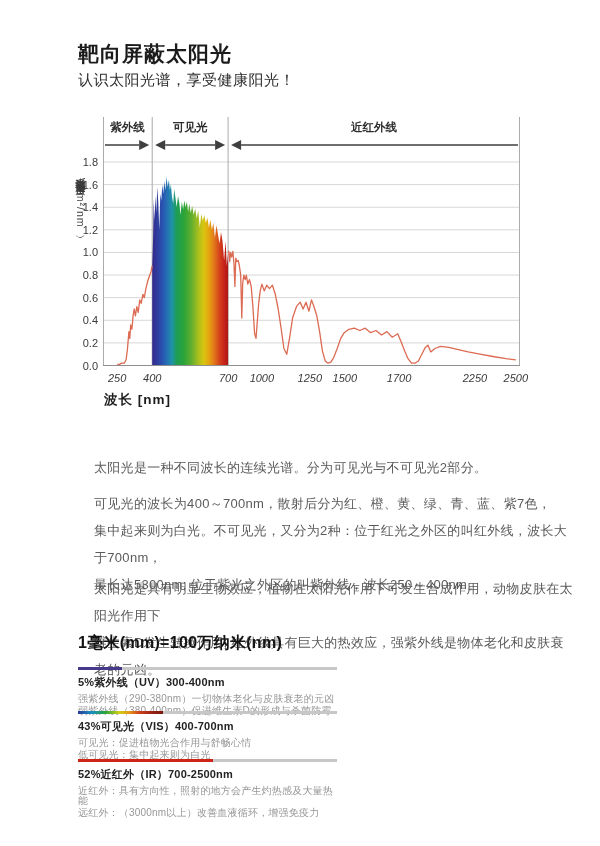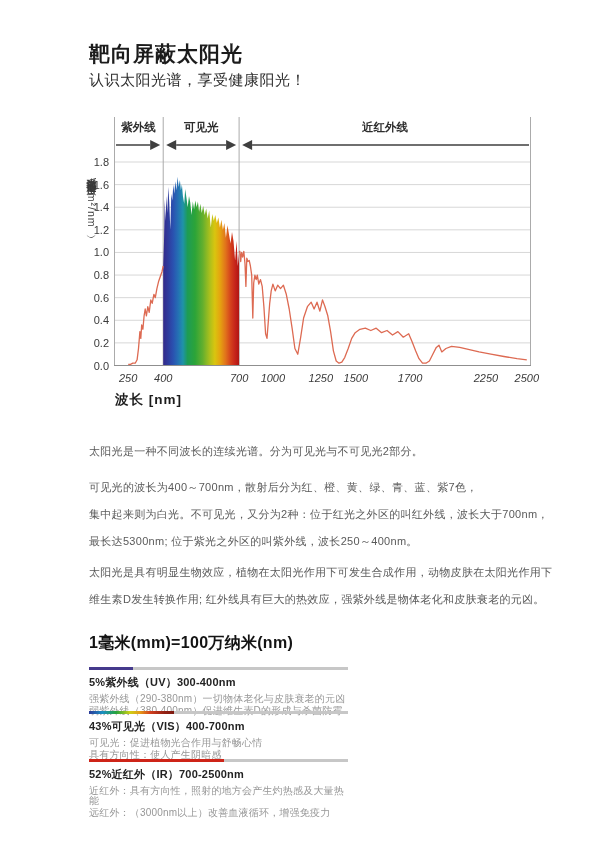--- a/index.html
+++ b/index.html
@@ -1,35 +1,35 @@
 <!DOCTYPE html>
 <html><head>
 <meta charset="utf-8">
 <style>
   html,body{margin:0;padding:0;}
   body{
     width:600px;height:846px;background:#ffffff;position:relative;overflow:hidden;
     font-family:"Liberation Sans","DejaVu Sans",sans-serif;
   }
-  .page{position:absolute;left:11px;top:0;width:504px;height:846px;background:#fff;}
+  .page{position:absolute;left:0;top:0;width:504px;height:846px;background:#fff;}
   .h-title{position:absolute;left:78px;top:40px;font-size:21px;font-weight:800;color:#1b1b1b;letter-spacing:1px;}
   .h-sub{position:absolute;left:78px;top:71px;font-size:15px;color:#2d2d2d;letter-spacing:0.5px;}
 
   
   .chart{position:absolute;left:0;top:115px;width:600px;height:300px;}
   .plot{position:absolute;left:103px;top:0;width:417px;height:251px;}
   .plot svg{position:absolute;left:0;top:0;overflow:visible;}
   .region-label{position:absolute;top:5px;transform:translateX(-50%);font-size:11.5px;font-weight:700;color:#2e2e2e;white-space:nowrap;}
   .ylabel{position:absolute;left:74px;top:54px;writing-mode:vertical-rl;text-orientation:mixed;font-size:10.5px;color:#3a3a3a;letter-spacing:1px;}
   .ytick{position:absolute;left:70px;width:28px;text-align:right;font-size:11px;color:#3a3a3a;}
   .xtick{position:absolute;top:257px;transform:translateX(-50%);font-size:11px;color:#3a3a3a;white-space:nowrap;font-style:italic;}
   .xlabel{position:absolute;left:104px;top:276px;font-size:13.5px;font-weight:700;color:#1c1c1c;letter-spacing:1px;}
 
   
-  .para{position:absolute;left:78px;width:482px;font-size:11px;color:#5a5a5a;line-height:27px;white-space:pre-line;margin:0;letter-spacing:0.3px;}
+  .para{position:absolute;left:78px;width:482px;font-size:13px;color:#5a5a5a;line-height:27px;white-space:pre-line;margin:16px;letter-spacing:0.3px;}
   #p1{top:438px;}
   #p2{top:474px;}
   #p3{top:559px;}
 
   
   .sec-heading{position:absolute;left:78px;top:633px;font-size:16px;font-weight:800;color:#141414;margin:0;letter-spacing:0.3px;}
   .item{position:absolute;left:78px;width:259px;}
   #item-0{top:667px;}
   #item-1{top:711px;}
   #item-2{top:759px;}
@@ -144,21 +144,21 @@
     <div class="item-line first">强紫外线（290-380nm）一切物体老化与皮肤衰老的元凶</div>
     <div class="item-line">弱紫外线（380-400nm）促进维生素D的形成与杀菌防霉</div>
   </div>
 
   <div class="item" id="item-1">
     <div class="bar" style="background: rgb(199, 199, 199);">
         <div class="bar-fill" id="bar-fill-1" style="width: 33%; background: linear-gradient(90deg, rgb(43, 58, 153) 0%, rgb(26, 143, 193) 16%, rgb(39, 163, 60) 32%, rgb(205, 208, 22) 48%, rgb(229, 154, 24) 60%, rgb(210, 64, 30) 72%, rgb(149, 33, 19) 88%, rgb(124, 24, 15) 100%);"></div>
       </div>
     <div class="item-title">43%可见光（VIS）400-700nm</div>
     <div class="item-line first">可见光：促进植物光合作用与舒畅心情</div>
-    <div class="item-line">具有方向性：使人产生阴暗感</div>
+    <div class="item-line">低可见光：集中起来则为白光</div>
   </div>
 
   <div class="item" id="item-2">
     <div class="bar" style="background: rgb(199, 199, 199);">
         <div class="bar-fill" id="bar-fill-2" style="width: 52%; background: rgb(206, 36, 24);"></div>
       </div>
     <div class="item-title">52%近红外（IR）700-2500nm</div>
     <div class="item-line first">近红外：具有方向性，照射的地方会产生灼热感及大量热能</div>
     <div class="item-line">远红外：（3000nm以上）改善血液循环，增强免疫力</div>
   </div>

